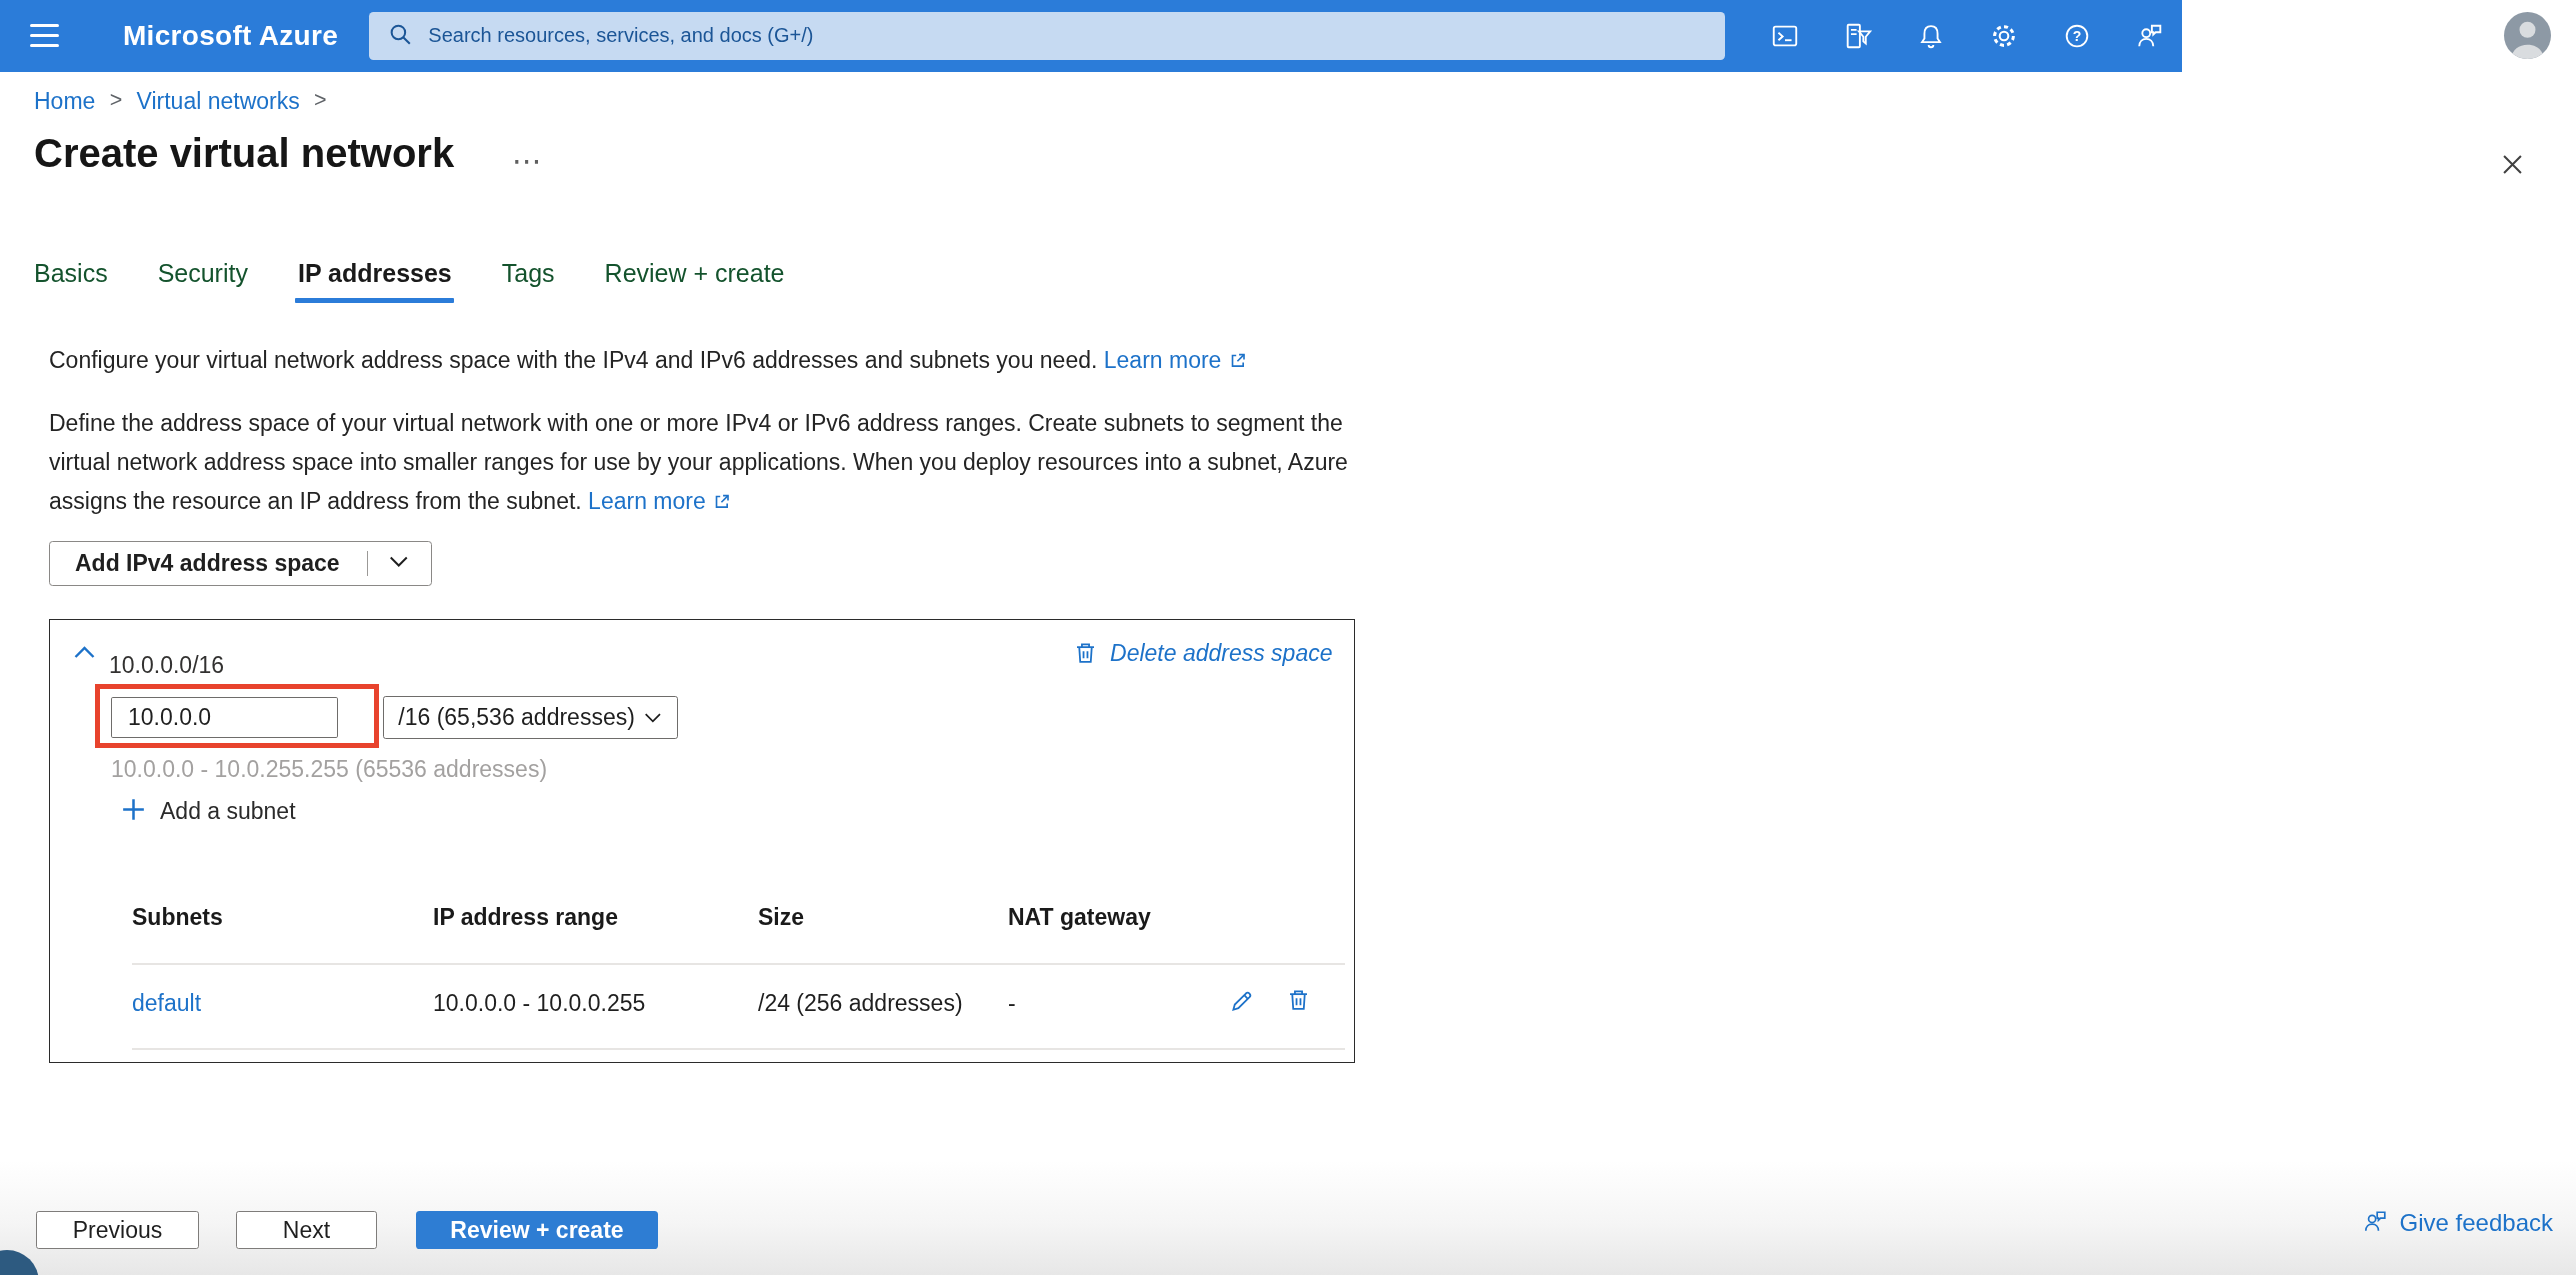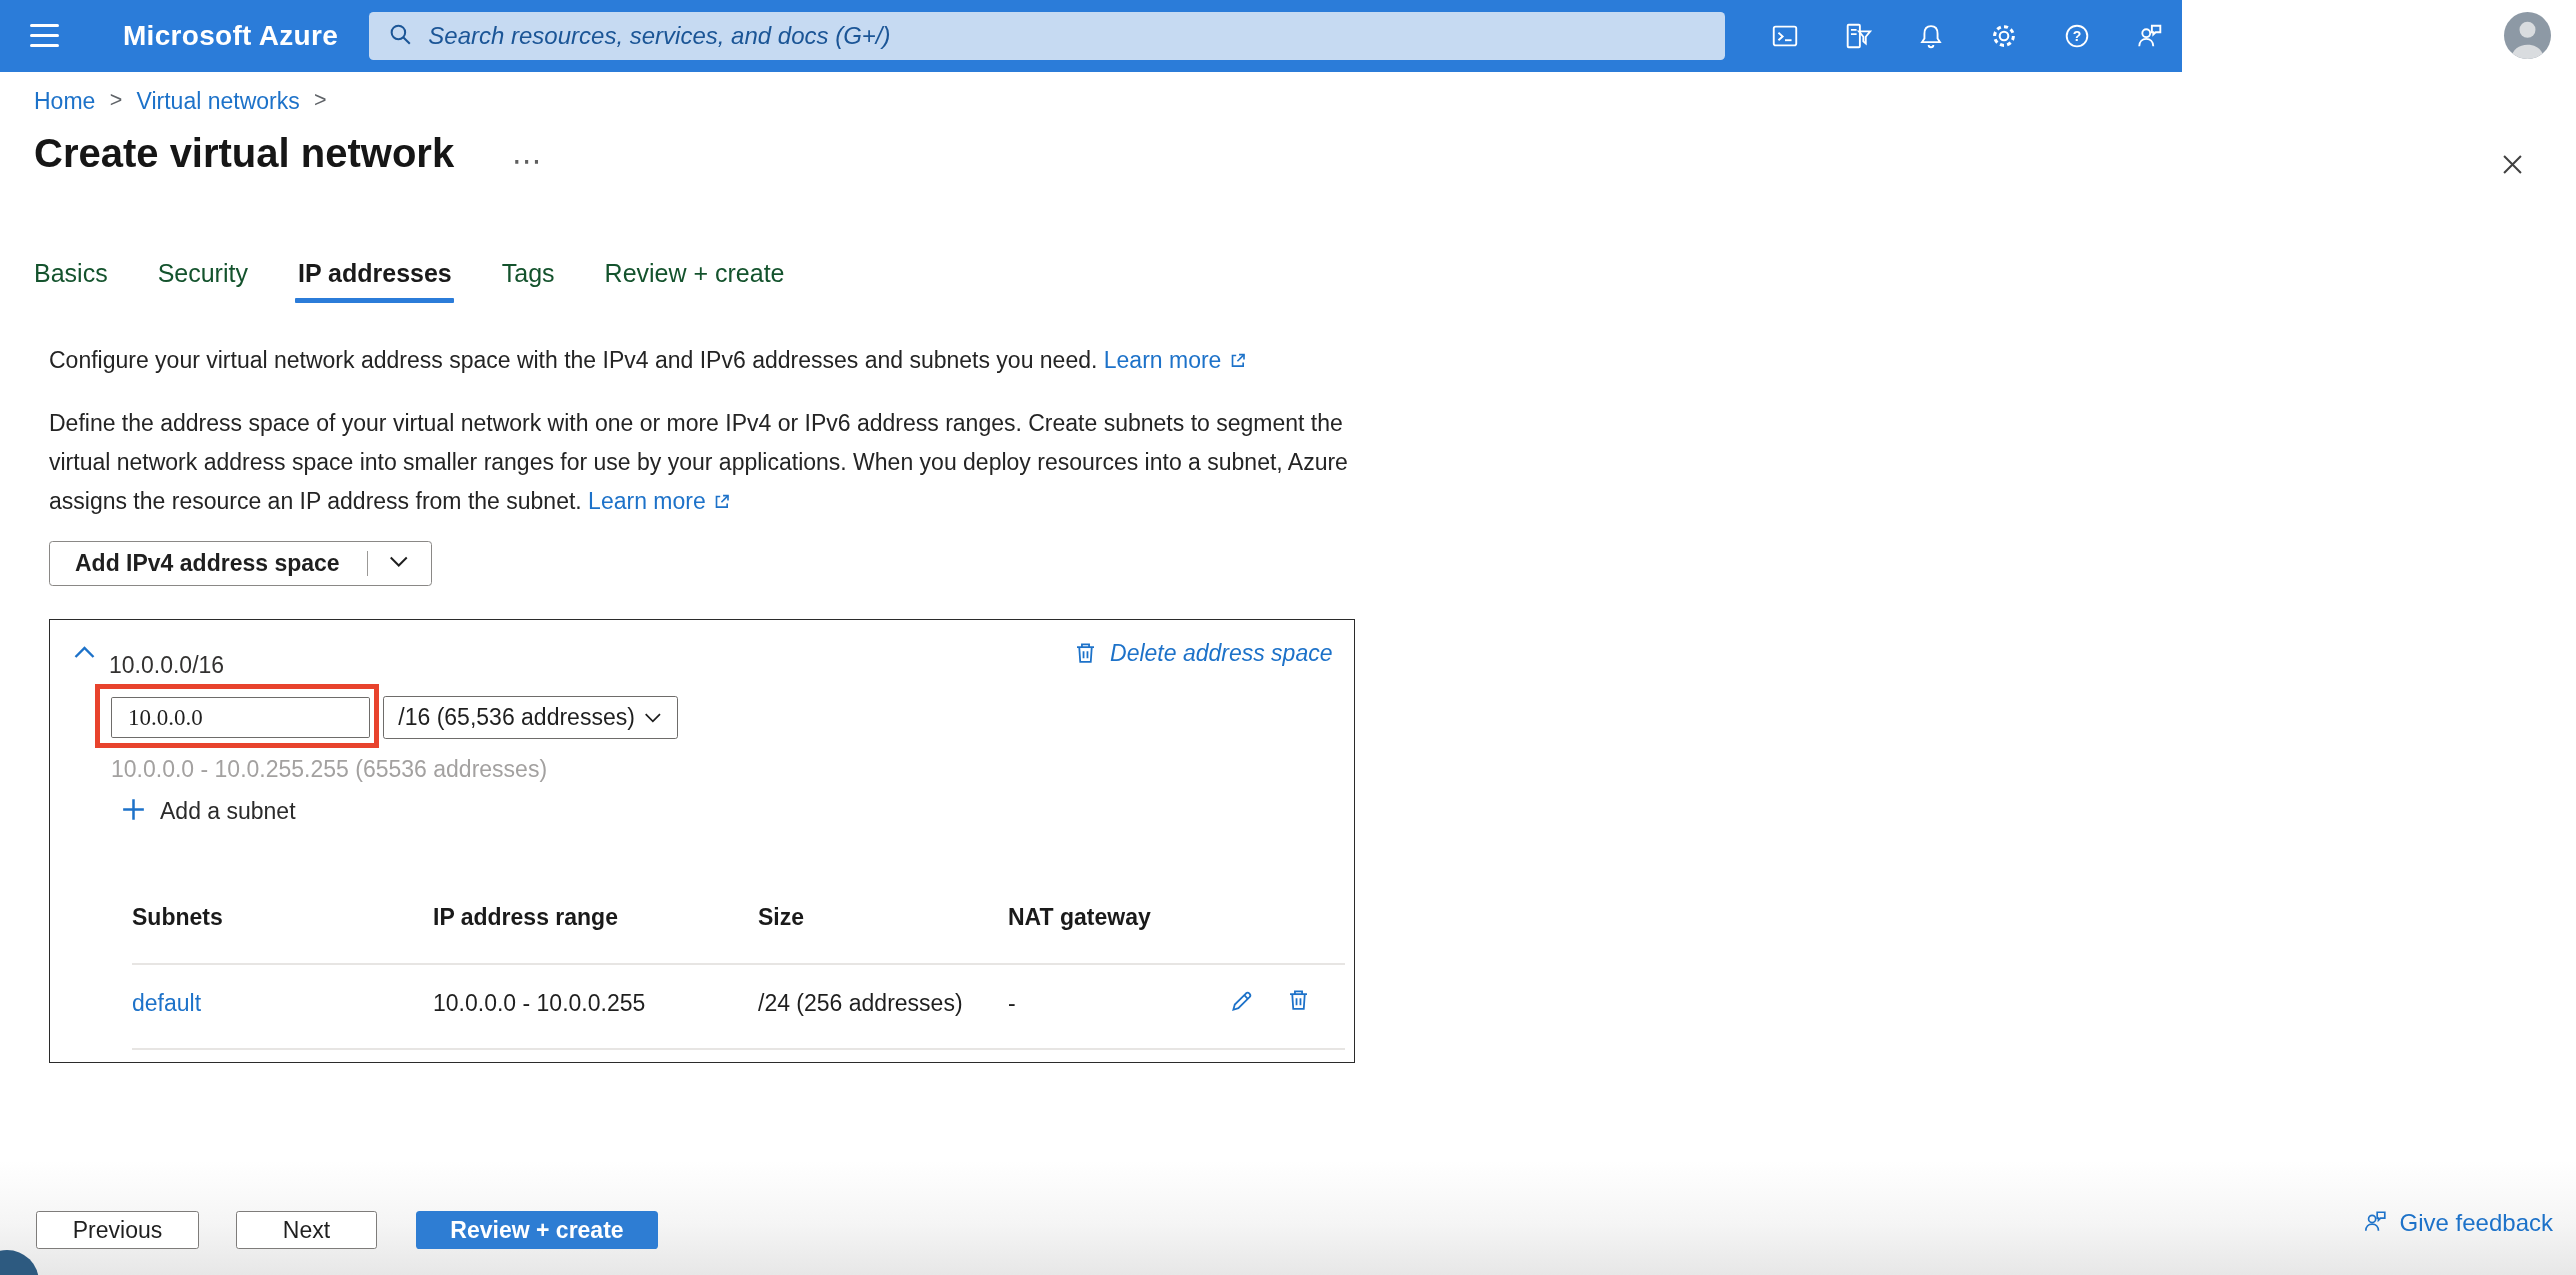--- a/index.html
+++ b/index.html
@@ -5,21 +5,21 @@
   * { margin:0; padding:0; box-sizing:border-box; }
   html,body { width:2576px; height:1275px; background:#ffffff; overflow:hidden;
     font-family:"Liberation Sans","DejaVu Sans",sans-serif; }
 
   
   .topbar { position:absolute; left:0; top:0; width:2182px; height:72px; background:#2b7cd9; z-index:10; }
   .hamburger { position:absolute; left:25px; top:20.6px; width:39px; height:30px; display:flex; flex-direction:column; justify-content:space-between; padding:3.6px 4.5px; cursor:pointer; }
   .hamburger span { display:block; width:29px; height:3px; background:#ffffff; border-radius:1.8px; }
   .brand { position:absolute; left:123px; top:0; height:72px; line-height:72px; color:#ffffff; font-size:28px; font-weight:700; letter-spacing:0.3px; white-space:nowrap; }
   .searchbox { position:absolute; left:369px; top:11.6px; width:1356px; height:48px; background:#c6daf2; border-radius:4.5px; display:flex; align-items:center; padding:0 18px; gap:14.3px; }
-  .searchbox input { flex:1; border:none; outline:none; background:transparent; font-size:24px; color:#0369a1; font-family:inherit;font-style:italic; }
+  .searchbox input { flex:1; border:none; outline:none; background:transparent; font-size:20px; color:#0369a1; font-family:inherit; }
   .searchbox input::placeholder { color:#1b5596; opacity:1; }
   .topbar-actions { position:absolute; left:1769px; top:0; height:72px; display:flex; align-items:center; gap:41px; }
   .tb-icon { width:32px; height:32px; display:flex; align-items:center; justify-content:center; cursor:pointer; }
   .tb-icon svg { stroke:#ffffff; fill:none; stroke-width:2; }
   .account { position:absolute; left:2247px; top:14.3px; width:229px; height:45px; cursor:pointer; }
   .account i { position:absolute; display:block; border-radius:3.6px; }
   .account .b1 { left:3.6px;  top:3.6px;  width:220px; height:16px; background:rgba(255,255,255,.82); filter:blur(5.4px); }
   .account .b2 { left:3.6px;  top:25px; width:206px; height:14.3px; background:rgba(255,255,255,.55); filter:blur(6.3px); }
   .account .b3 { left:47px; top:-5.4px; width:68px;  height:12.5px; background:rgba(255,255,255,.7);  filter:blur(5.4px); }
   .avatar { position:absolute; left:2504px; top:11.6px; width:47px; height:47px; border-radius:50%; background:#8d99a5; overflow:hidden; cursor:pointer; }
@@ -55,21 +55,21 @@
   
   .card { position:absolute; left:49px; top:619px; width:1306px; height:444px; border:1.8px solid #2b2b2b; background:#fff; }
   .collapse { position:absolute; left:21.5px; top:23px; width:27px; height:19.7px; cursor:pointer; }
   .collapse svg { stroke:#1d72c9; fill:none; stroke-width:2.4; }
   .cidr { position:absolute; left:59px; top:32px; font-size:23px; color:#323130; }
   .delete-space { position:absolute; right:21.5px; top:19.7px; display:flex; align-items:center; gap:12.5px; cursor:pointer;font-style:italic; }
   .delete-space .txt { font-size:23px; color:#1d72c9; }
   .icon-blue svg { stroke:#1d72c9; fill:none; stroke-width:2; }
 
   .red-annotation { position:absolute; left:45px; top:64px; width:284px; height:64px; border:5.4px solid #e8432d; z-index:3; pointer-events:none; }
-  .ip-input { position:absolute; left:61px; top:77px; width:259px; height:41px; border:1.8px solid #6e6c6a; border-radius:1.8px; font-size:23px; color:#1f1f1f; padding-left:16px; font-family:Liberation Serif, serif; outline:none; z-index:2; }
+  .ip-input { position:absolute; left:61px; top:77px; width:227px; height:41px; border:1.8px solid #6e6c6a; border-radius:1.8px; font-size:23px; color:#1f1f1f; padding-left:16px; font-family:Liberation Sans, sans-serif; outline:none; z-index:2; }
   .mask-dd { position:absolute; left:333px; top:76px; width:295px; height:43px; border:1.8px solid #6e6c6a; border-radius:2.7px; background:#fff; display:flex; align-items:center; justify-content:space-between; padding:0 14.3px 0 14.3px; font-size:23px; color:#1f1f1f; cursor:pointer; }
   .mask-dd svg { stroke:#1f1f1f; fill:none; stroke-width:2.2; }
   .hint { position:absolute; left:61px; top:136px; font-size:23px; color:#a3a1a0; white-space:nowrap; }
   .add-subnet { position:absolute; left:70px; top:176px; display:flex; align-items:center; gap:13px; cursor:pointer; }
   .add-subnet .txt { font-size:23px; color:#2b2b2b; }
   .add-subnet svg { stroke:#1d72c9; fill:none; stroke-width:2.8; }
 
   .th { position:absolute; top:284px; font-size:23px; font-weight:700; color:#1a1a1a; white-space:nowrap; }
   .td { position:absolute; top:370px; font-size:23px; color:#1f1f1f; white-space:nowrap; }
   .td.link { color:#1d72c9; cursor:pointer; }

